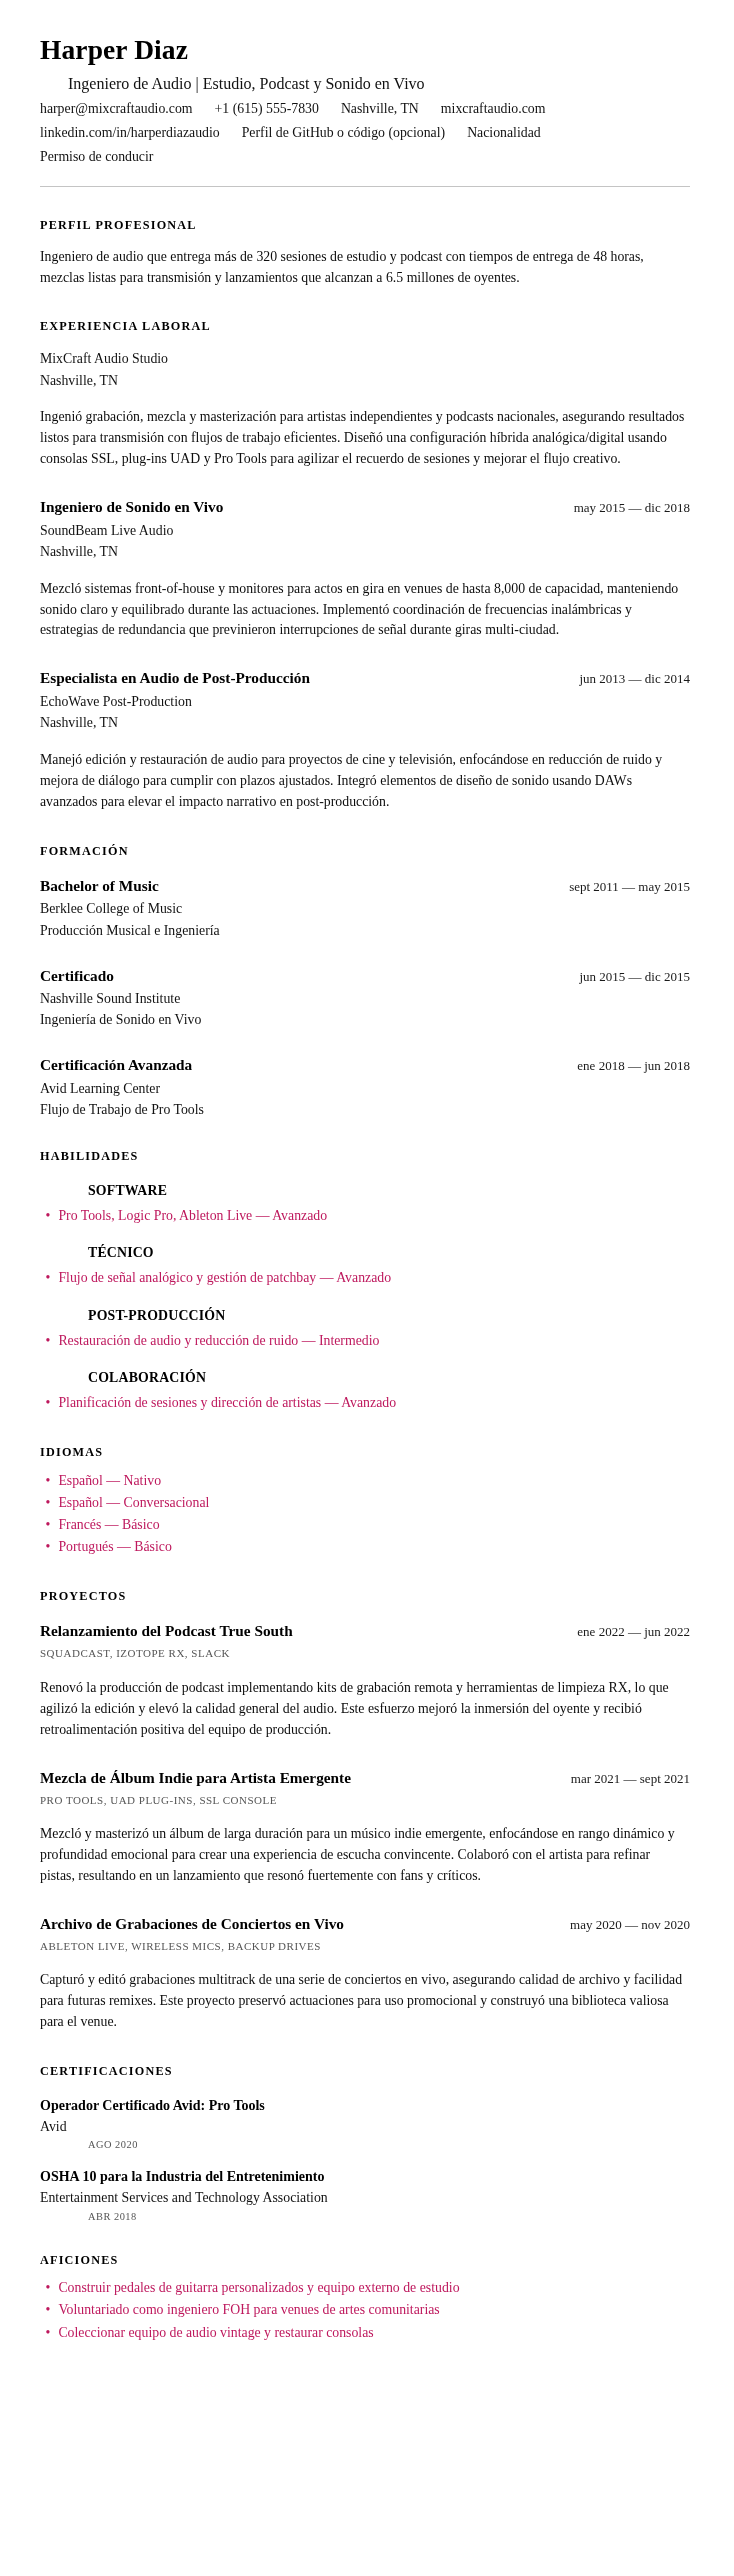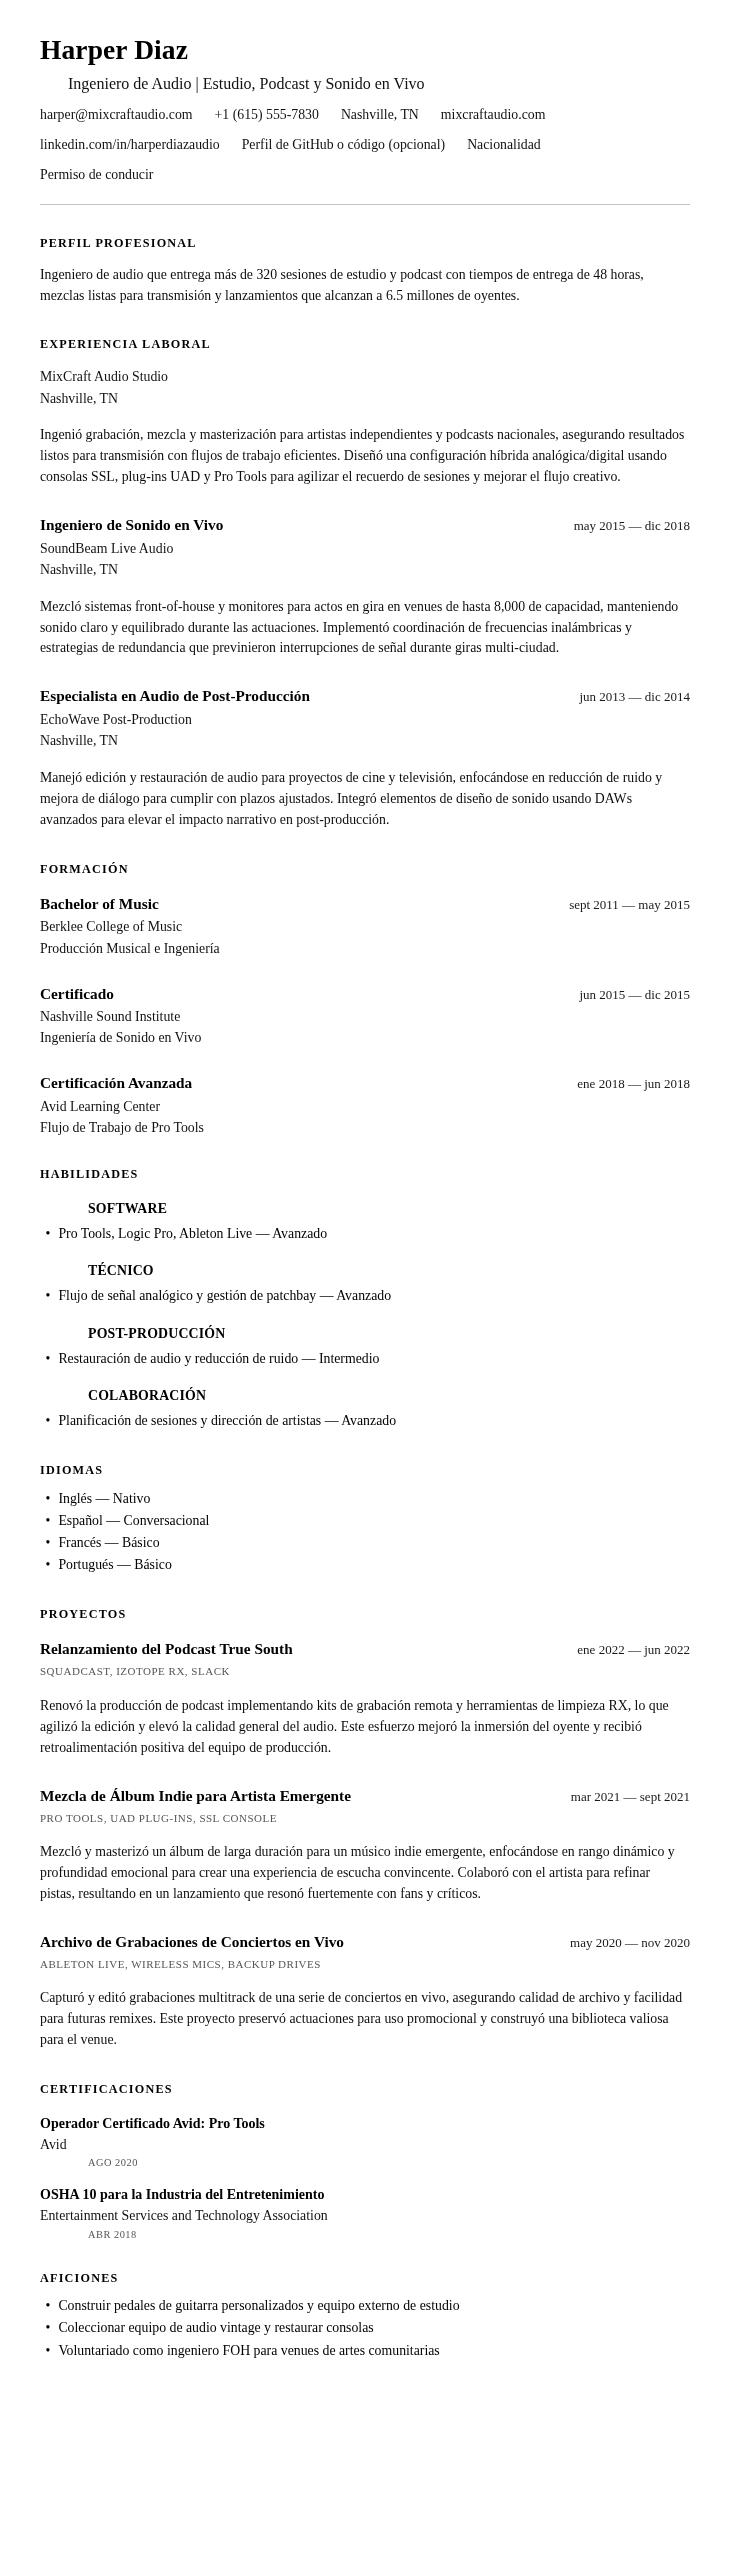--- a/index.html
+++ b/index.html
@@ -13,21 +13,21 @@
     color:#000;
   }
   .page { padding:35px 44px 43px 40px;font-family:Liberation Serif, serif; }
 
   
   h1.name { font-size:27.5px; font-weight:700; letter-spacing:0.1px; line-height:1.1; }
   .tagline { font-size:16px; margin-top:9.8px; color:#111;margin-left:28px; }
   .contact-row {
     display:flex; flex-wrap:wrap;
     column-gap:22px; row-gap:3.7px;
-    font-size:13.8px; margin-top:14px; color:#111;
+    font-size:13.8px; margin-top:8px; color:#111;
   }
   hr.divider { border:none; border-top:1.2px solid #c4c4c4; margin:21px 0 3.7px 0; }
 
   
   section { margin-top:31px; }
   h2.section-title {
     font-size:12.2px; font-weight:700;
     letter-spacing:1.2px; color:#000;
   }
 
@@ -43,21 +43,21 @@
   .tools {
     font-size:11px; letter-spacing:0.5px;
     color:#555; margin-top:6.1px; text-transform:uppercase;
   }
 
   
   .skill-cat { font-size:13.8px; font-weight:700; margin-top:18.4px; letter-spacing:0.2px;margin-left:48px; }
   ul.bullets { list-style:none; margin-top:6.1px; }
   ul.bullets li {
     font-size:13.8px; line-height:1.6;
-    position:relative; padding-left:18.4px; color:#000000;
+    position:relative; padding-left:18.4px; color:#be185d;
   }
   ul.bullets li::before { content:"•"; position:absolute; left:5.5px; top:0; }
   ul.bullets.loose { margin-top:9.8px; }
 
   
   .cert-entry { margin-top:18.4px; }
   .cert-title { font-size:14px; font-weight:700; }
   .cert-issuer { font-size:13.8px; margin-top:4.9px; color:#111; }
   .cert-date { font-size:10.4px; letter-spacing:0.5px; color:#555; margin-top:4.9px; text-transform:uppercase;margin-left:48px; }
 </style>
@@ -182,21 +182,21 @@
       <div class="skill-cat">COLABORACIÓN</div>
       <ul class="bullets">
         <li>Planificación de sesiones y dirección de artistas — Avanzado</li>
       </ul>
     </div>
   </section>
 
   <section>
     <h2 class="section-title">IDIOMAS</h2>
     <ul class="bullets loose">
-      <li>Inglés — Nativo</li>
+      <li>Español — Nativo</li>
       <li>Español — Conversacional</li>
       <li>Francés — Básico</li>
       <li>Portugués — Básico</li>
     </ul>
   </section>
 
   <section>
     <h2 class="section-title">PROYECTOS</h2>
 
     <article class="entry">
@@ -240,19 +240,19 @@
       <div class="cert-title">OSHA 10 para la Industria del Entretenimiento</div>
       <div class="cert-issuer">Entertainment Services and Technology Association</div>
       <div class="cert-date">ABR 2018</div>
     </article>
   </section>
 
   <section>
     <h2 class="section-title">AFICIONES</h2>
     <ul class="bullets loose">
       <li>Construir pedales de guitarra personalizados y equipo externo de estudio</li>
+      <li>Voluntariado como ingeniero FOH para venues de artes comunitarias</li>
       <li>Coleccionar equipo de audio vintage y restaurar consolas</li>
-      <li>Voluntariado como ingeniero FOH para venues de artes comunitarias</li>
     </ul>
   </section>
 
 </div>
 
 
 </body></html>

